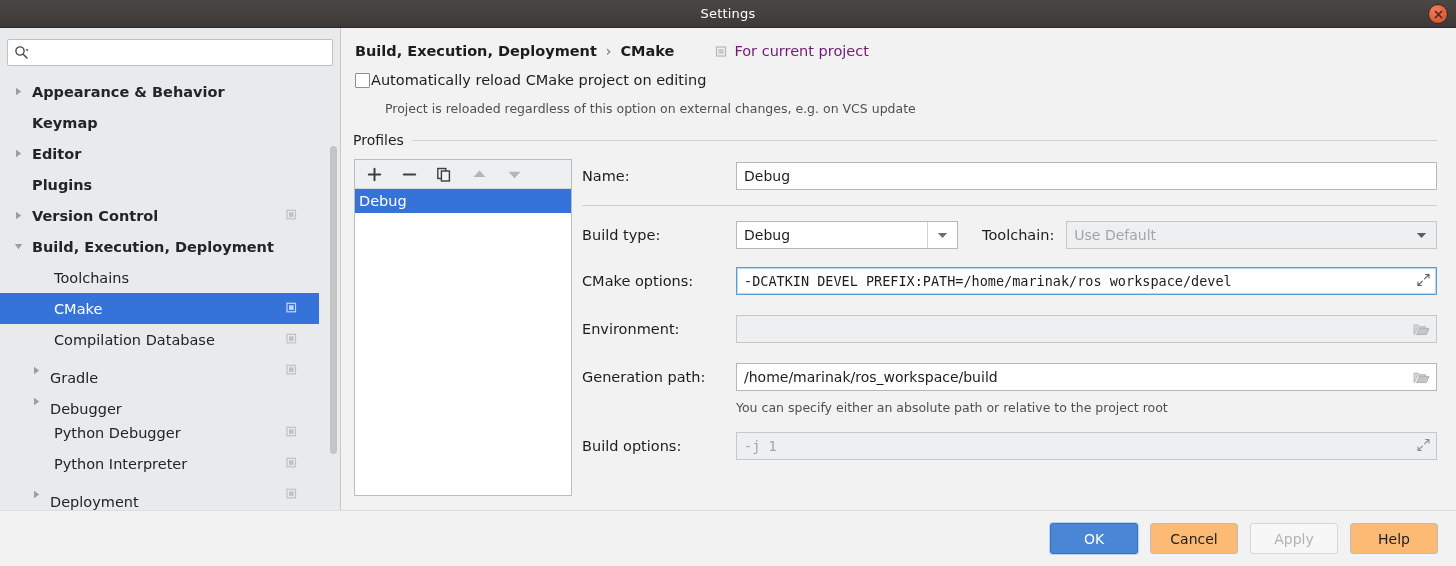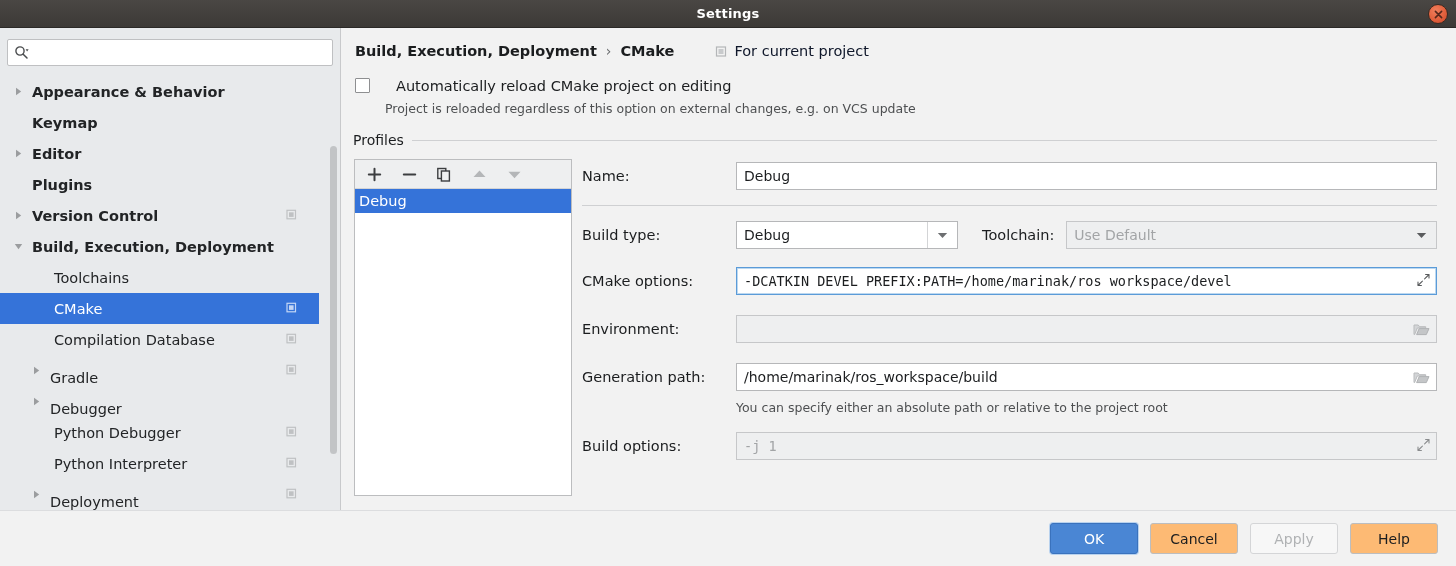--- a/index.html
+++ b/index.html
@@ -11,21 +11,21 @@
   }
 
   
   .titlebar {
     position: absolute; left: 0; top: 0; width: 1456px; height: 28px;
     background: linear-gradient(to bottom, #4a4744 0%, #3c3936 100%);
     border-bottom: 1px solid #2b2927;
     display: flex; align-items: center; justify-content: center;
   }
   .titlebar-title {
-    color: #ffffff; font-size: 13px; font-weight: bold;
+    color: #ffffff; font-size: 13px; font-weight: normal;
     letter-spacing: .2px;
   }
   .close-btn {
     position: absolute; right: 8px; top: 4px;
     width: 20px; height: 20px; border-radius: 50%;
     background: radial-gradient(circle at 38% 32%, #f07f5d 0%, #e2603c 55%, #c9472a 100%);
     border: 1px solid #3a2a22;
     display: flex; align-items: center; justify-content: center;
     cursor: pointer;
   }
@@ -93,26 +93,26 @@
 
   .breadcrumb {
     position: absolute; left: 14px; top: 15px;
     display: flex; align-items: center; gap: 9px;
     font-size: 14.5px;
   }
   .crumb { font-weight: bold; color: #1b1d1f; cursor: pointer; }
   .crumb-sep { color: #6b6d6f; font-size: 14px; }
   .for-project {
     display: flex; align-items: center; gap: 6px;
-    margin-left: 32px; color: #0f172a; font-size: 14.5px;
+    margin-left: 32px; color: #701a75; font-size: 14.5px;
   }
 
   .cb-row {
-    position: absolute; left: 14px; top: 50px;
-    display: flex; align-items: flex-start; gap: 26px; cursor: pointer;
+    position: absolute; left: 14px; top: 44px;
+    display: flex; align-items: center; gap: 1px; cursor: pointer;
   }
   .checkbox {
     width: 15px; height: 15px; background: #fff;
     border: 1px solid #8e8f91; border-radius: 1px;
   }
   .cb-label { font-size: 14.5px; color: #1b1d1f; }
   .cb-hint {
     position: absolute; left: 44px; top: 73px;
     font-size: 12.5px; color: #4e5052;
   }

